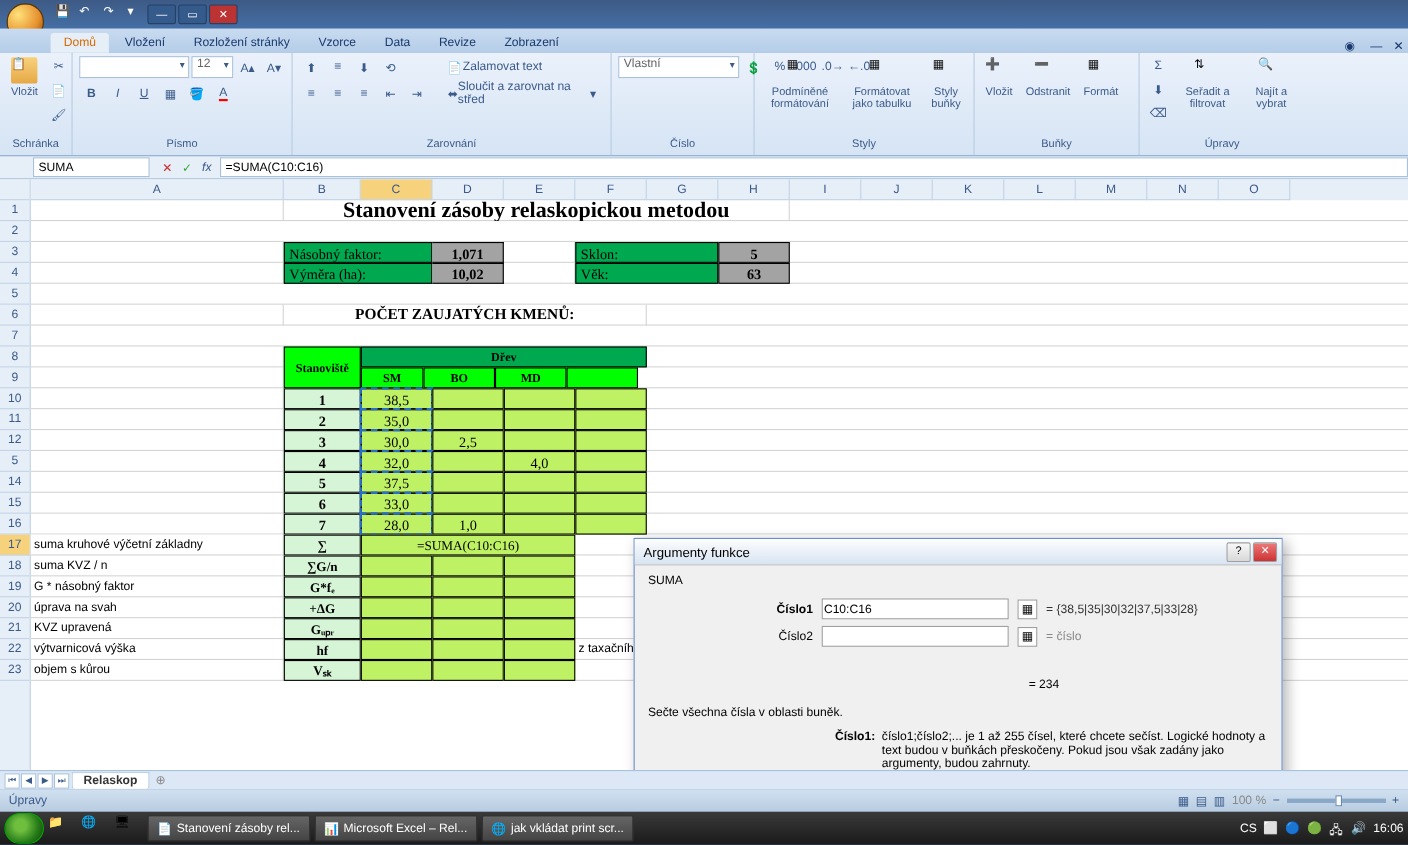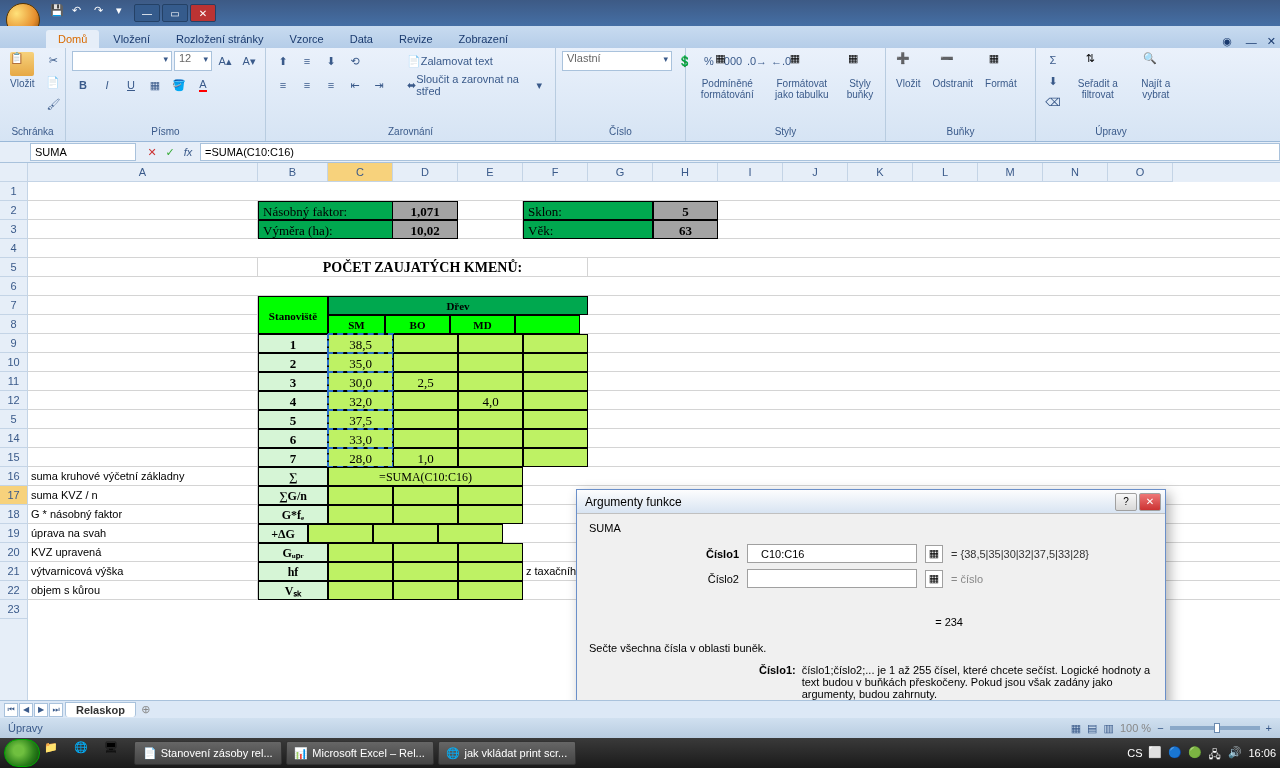--- a/index.html
+++ b/index.html
@@ -74,21 +74,21 @@
 .dialog { position: absolute; left: 576px; top: 326px; width: 590px; background: #f0f0f0; border: 1px solid #6a8fc9; box-shadow: 4px 4px 12px rgba(0,0,0,0.3); z-index: 100; }
 .dlg-title { height: 24px; background: linear-gradient(#fdfdfe, #d8e4f2); display: flex; align-items: center; justify-content: space-between; padding: 0 4px; border-bottom: 1px solid #c0c0c0; }
 .dlg-title span { font-size: 12px; padding-left: 4px; }
 .dlg-title .ctrls { display: flex; gap: 2px;}
 .dlg-title .ctrls div { width: 22px; height: 18px; border: 1px solid #a0a0a0; background: linear-gradient(#f8f8f8,#d8d8d8); font-size: 10px; text-align: center; line-height: 16px; border-radius:2px;}
 .dlg-title .ctrls .x { background: linear-gradient(#e77,#c33); color: #fff; }
 .dlg-body { padding: 8px 12px; }
 .dlg-fname { font-size: 11px; margin-bottom: 10px; }
 .arg-row { display: flex; align-items: center; gap: 8px; margin-bottom: 6px; margin-left: 100px; }
 .arg-row .albl { width: 50px; text-align: right; font-size: 11px; }
-.arg-row .ainp { width: 170px; height: 19px; border: 1px solid #a0a0a0; background: #fff; padding: 0 13px; font-size: 11px; }
+.arg-row .ainp { width: 170px; height: 19px; border: 1px solid #a0a0a0; background: #fff; padding: 0 1px; font-size: 11px; }
 .arg-row .abtn { width: 18px; height: 18px; border: 1px solid #a0a0a0; background: #fff; display:flex; align-items:center; justify-content:center;}
 .arg-row .ares { font-size: 11px; color: #333; }
 .dlg-mid { margin: 28px 0 4px 0; }
 .dlg-eq { text-align: right; padding-right: 190px; font-size: 11px; margin-bottom: 14px;}
 .dlg-desc { font-size: 11px; margin-bottom: 10px; }
 .dlg-argdesc { font-size: 11px; display: flex; gap: 6px; margin-left: 170px;}
 .dlg-argdesc b { white-space: nowrap; }
 
 .taskbar { height: 30px; background: linear-gradient(#3a3a3a, #1a1a1a); display: flex; align-items: center; padding: 0 4px; gap: 4px; }
 .start { width: 36px; height: 28px; border-radius: 14px; background: radial-gradient(circle at 40% 40%, #6fbf3f 20%, #2a7f1a 60%, #0a3f0a); border:1px solid #0a0; }
@@ -324,20 +324,24 @@
         <div class="colhdr" style="width:65px">I</div>
         <div class="colhdr" style="width:65px">J</div>
         <div class="colhdr" style="width:65px">K</div>
         <div class="colhdr" style="width:65px">L</div>
         <div class="colhdr" style="width:65px">M</div>
         <div class="colhdr" style="width:65px">N</div>
         <div class="colhdr" style="width:65px">O</div>
       </div>
       <div class="cells">
 
+        <div class="row">
+            <div class="cell" style="width:230px"></div>
+            <div class="cell title-cell" style="width:460px; border-right:1px solid #d4d4d4;">Stanovení zásoby relaskopickou metodou</div>
+          </div>
 
         <div class="row"></div>
 
         <div class="row">
           <div class="cell" style="width:230px"></div>
           <div class="cell param-label" style="width:135px">Násobný faktor:</div>
           <div class="cell param-val" style="width:65px; border-left:none;">1,071</div>
           <div class="cell" style="width:65px"></div>
           <div class="cell param-label" style="width:130px">Sklon:</div>
           <div class="cell param-val" style="width:65px">5</div>
@@ -450,21 +454,21 @@
           </div>
         <div class="row">
             <div class="cell activerow-label" style="width:230px">G * násobný faktor</div>
             <div class="cell formcell" style="width:70px">G*fₑ</div>
             <div class="cell datacell" style="width:65px"></div>
             <div class="cell datacell" style="width:65px"></div>
             <div class="cell datacell" style="width:65px"></div>
           </div>
         <div class="row">
             <div class="cell activerow-label" style="width:230px">úprava na svah</div>
-            <div class="cell formcell" style="width:50px">+ΔG</div>
+            <div class="cell formcell" style="width:70px">+ΔG</div>
             <div class="cell datacell" style="width:65px"></div>
             <div class="cell datacell" style="width:65px"></div>
             <div class="cell datacell" style="width:65px"></div>
           </div>
         <div class="row">
             <div class="cell activerow-label" style="width:230px">KVZ upravená</div>
             <div class="cell formcell" style="width:70px">Gᵤₚᵣ</div>
             <div class="cell datacell" style="width:65px"></div>
             <div class="cell datacell" style="width:65px"></div>
             <div class="cell datacell" style="width:65px"></div>

